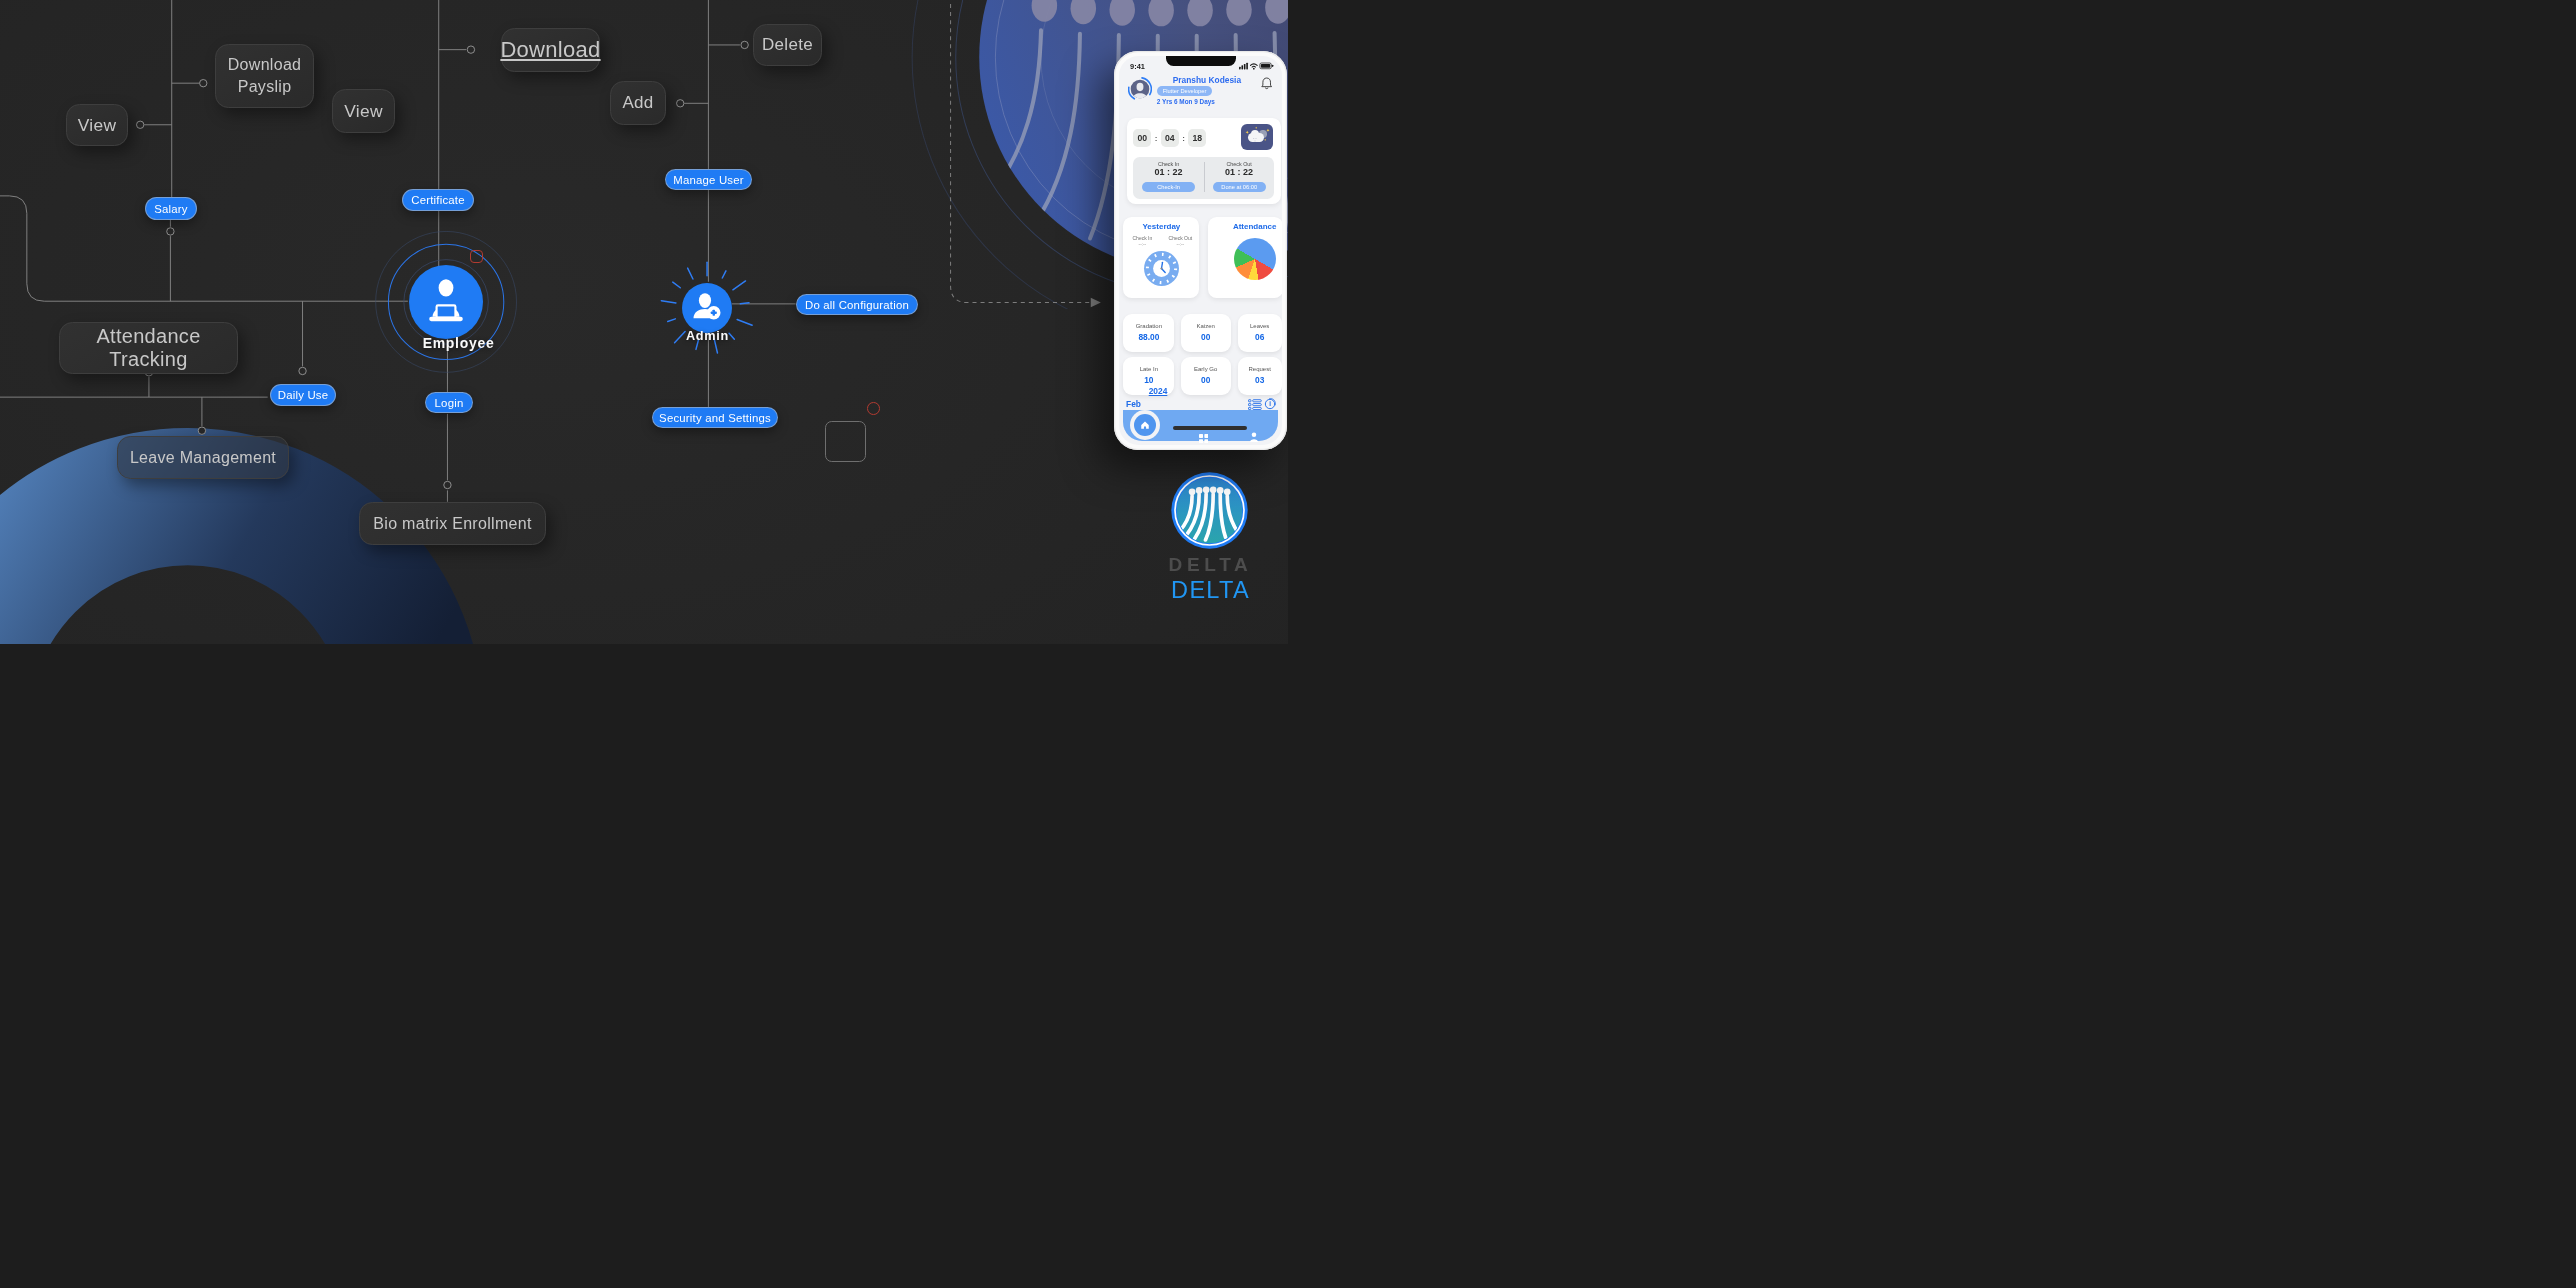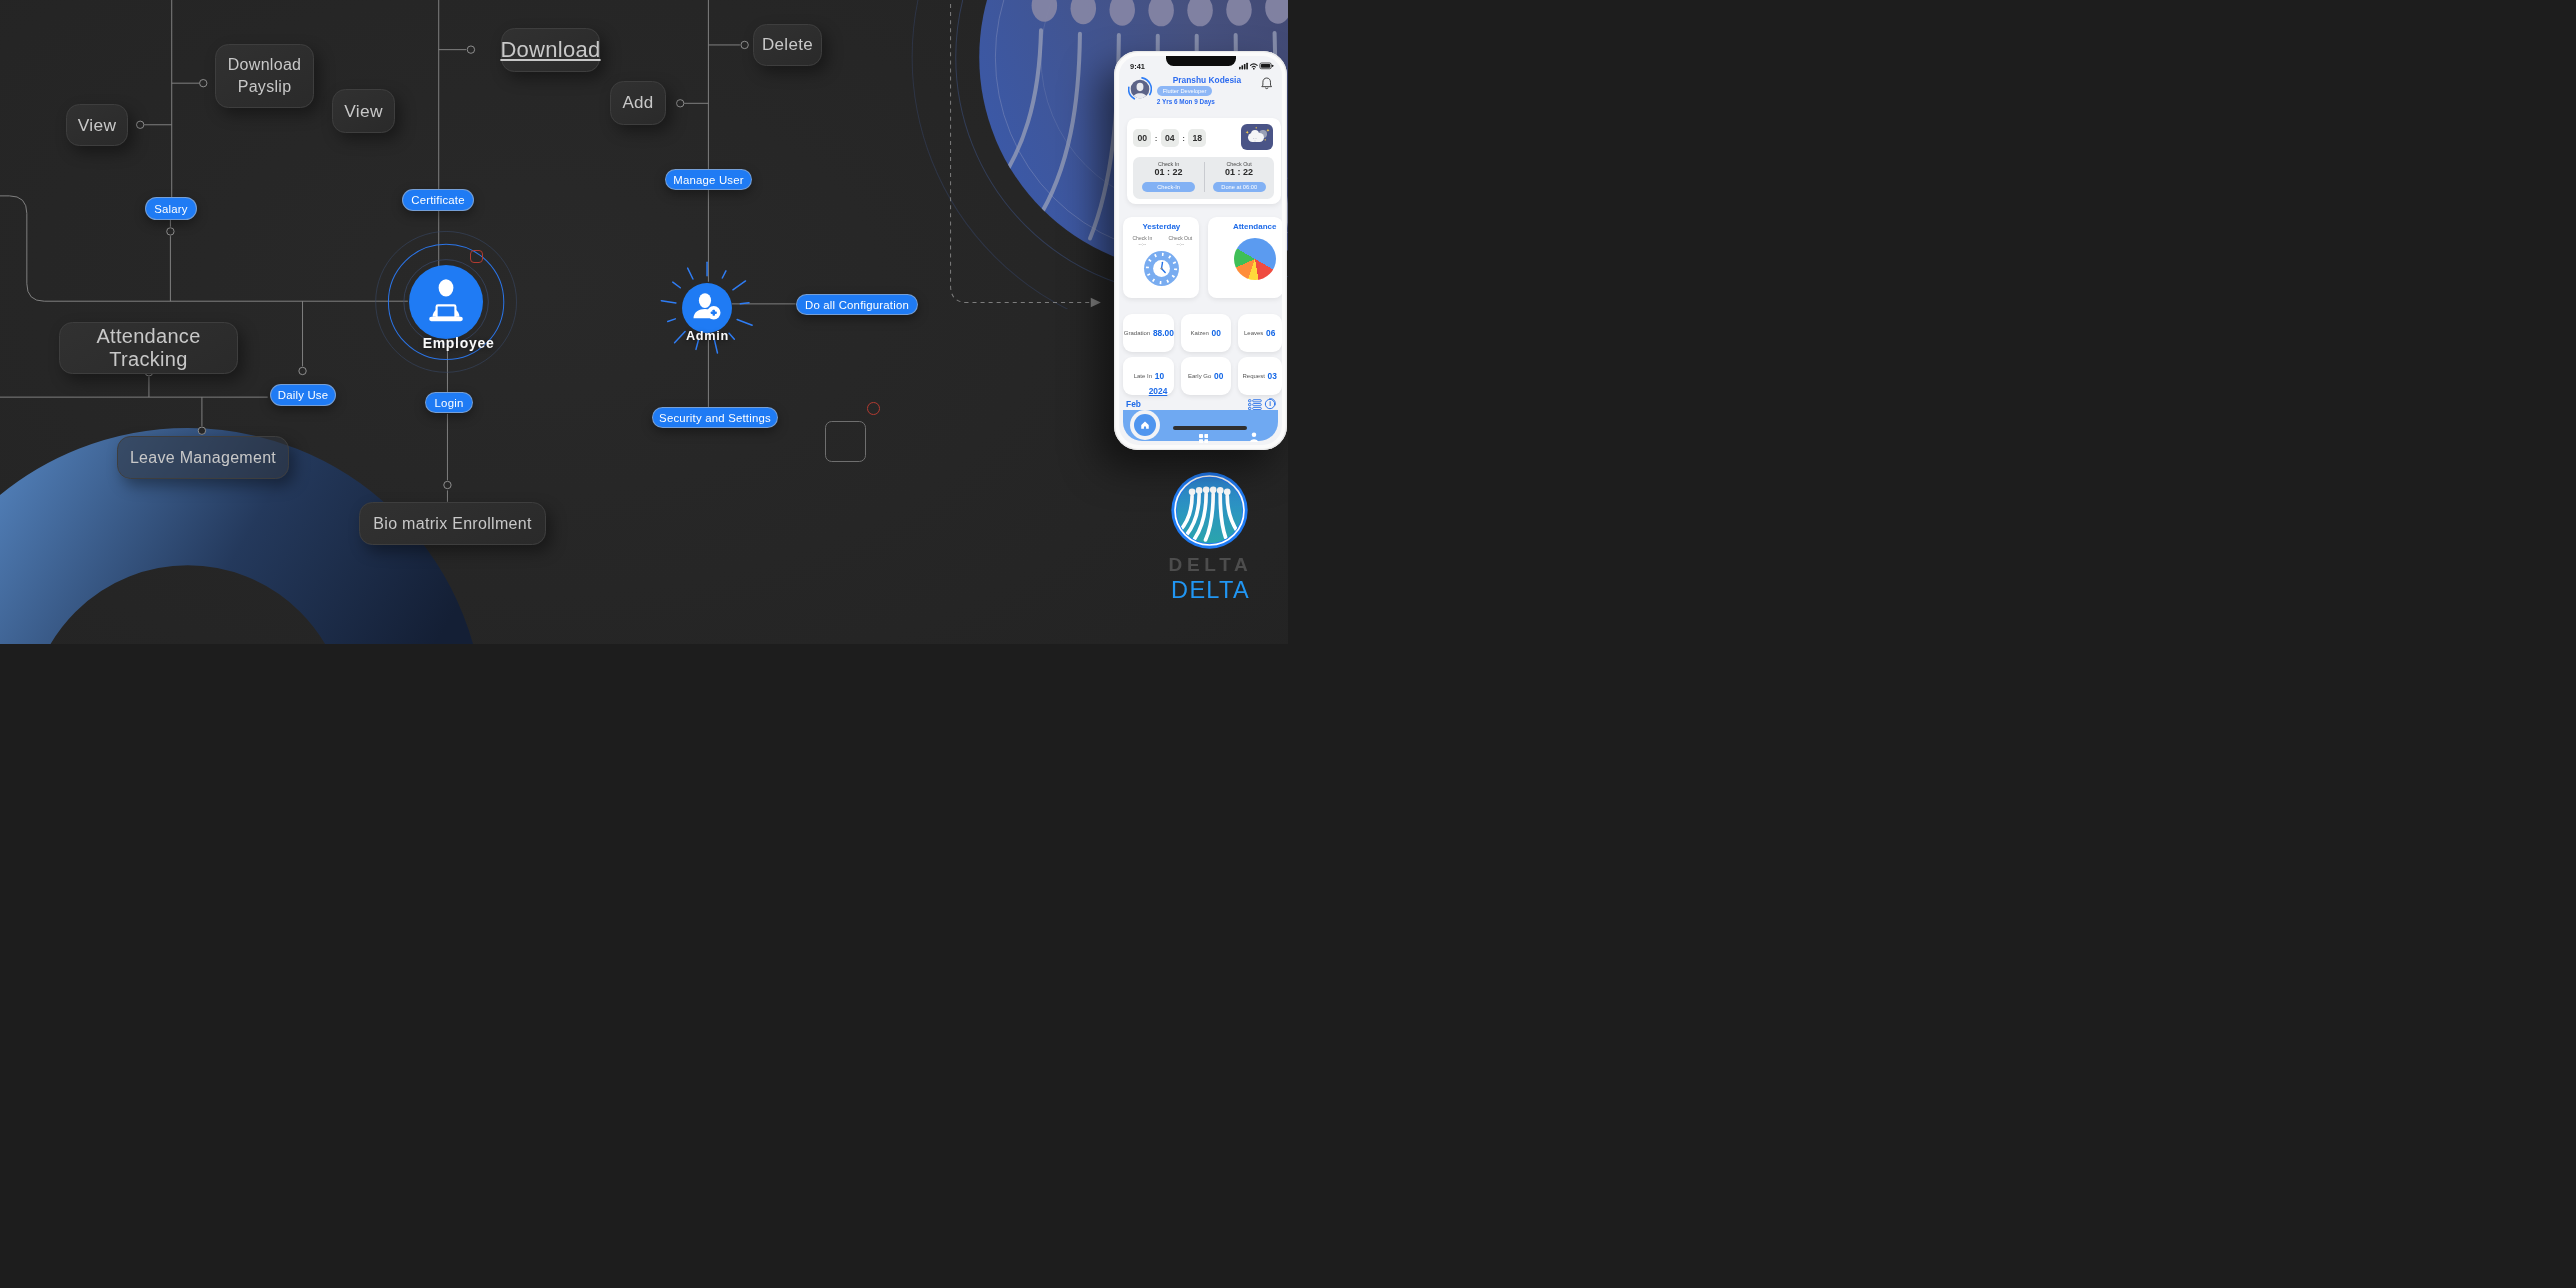--- a/index.html
+++ b/index.html
@@ -30,21 +30,21 @@
   .screen{position:absolute;inset:4.7px;background:#f2f3f6;border-radius:19.5px;overflow:hidden;}
   .notch{position:absolute;top:0;left:50%;transform:translateX(-50%);width:70px;height:10px;
     background:#0d0d0d;border-radius:0 0 7.4px 7.4px;}
   .p-card{position:absolute;background:#fff;border-radius:8.7px;box-shadow:0 2px 5.4px rgba(0,0,0,.07);}
   .p-blue{color:#1e6be8;padding-left:16px;}
   .timebox{width:18px;height:18px;background:#e9ebe9;border-radius:4.7px;color:#2e2e2e;
     font-weight:700;font-size:8.7px;display:flex;align-items:center;justify-content:center;}
   .chip{background:#82b1f4;color:#fff;border-radius:6px;font-size:5.7px;
     display:flex;align-items:center;justify-content:center;height:10px;}
   .statcard{position:absolute;background:#fff;border-radius:9px;box-shadow:0 2px 4.7px rgba(0,0,0,.08);
-    display:flex;flex-direction:row;align-items:center;justify-content:center;gap:2.7px;}
+    display:flex;flex-direction:column;align-items:center;justify-content:center;gap:2.7px;}
   .statcard .sl{font-size:6px;color:#565656;}
   .statcard .sv{font-size:8.4px;font-weight:700;color:#1467e6;}
   .pie{width:42px;height:42px;border-radius:50%;
     background:conic-gradient(from 300deg,#5b9bf0 0 50%,#ef4b40 50% 64%,#ffd93b 64% 72%,#ff8d3a 72% 85%,#3fbf57 85% 100%);}
   .navbar{position:absolute;left:4.7px;right:4.7px;bottom:4.7px;height:31px;background:#6fa9f2;
     border-radius:0 0 19px 19px;}
   
   .brand-top{position:absolute;left:1140px;top:554px;width:141px;text-align:center;
     color:#4d4d4d;font-size:19px;font-weight:700;letter-spacing:4.7px;}
   .brand-bottom{position:absolute;left:1140px;top:577px;width:141px;text-align:center;

